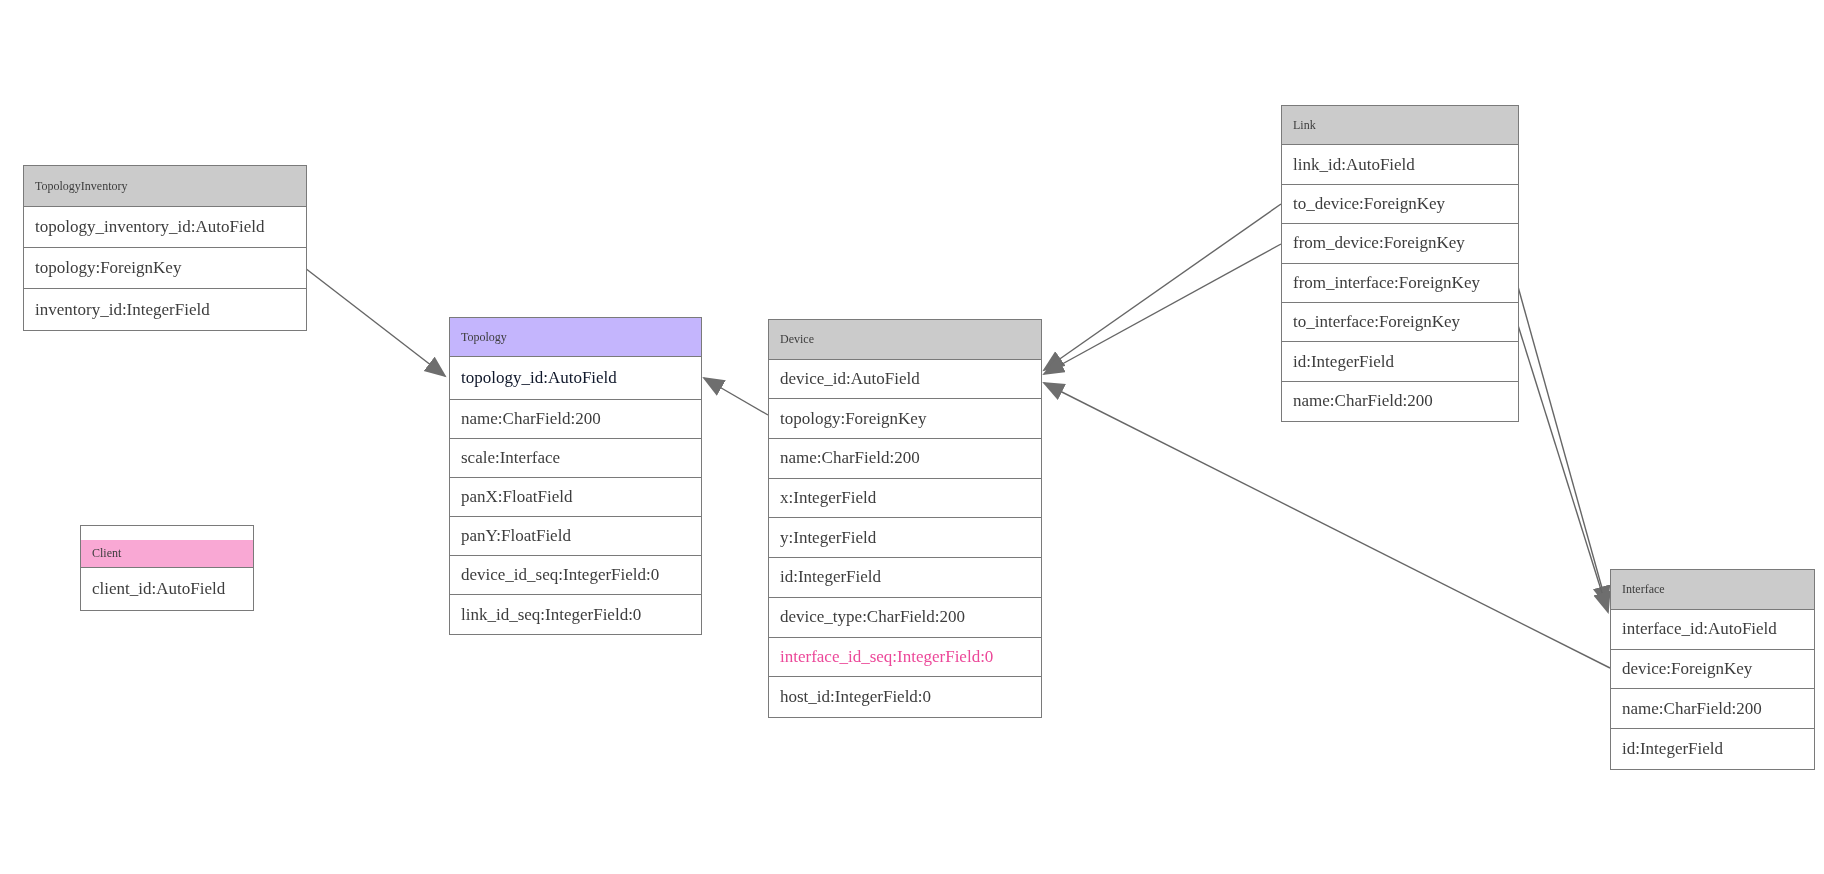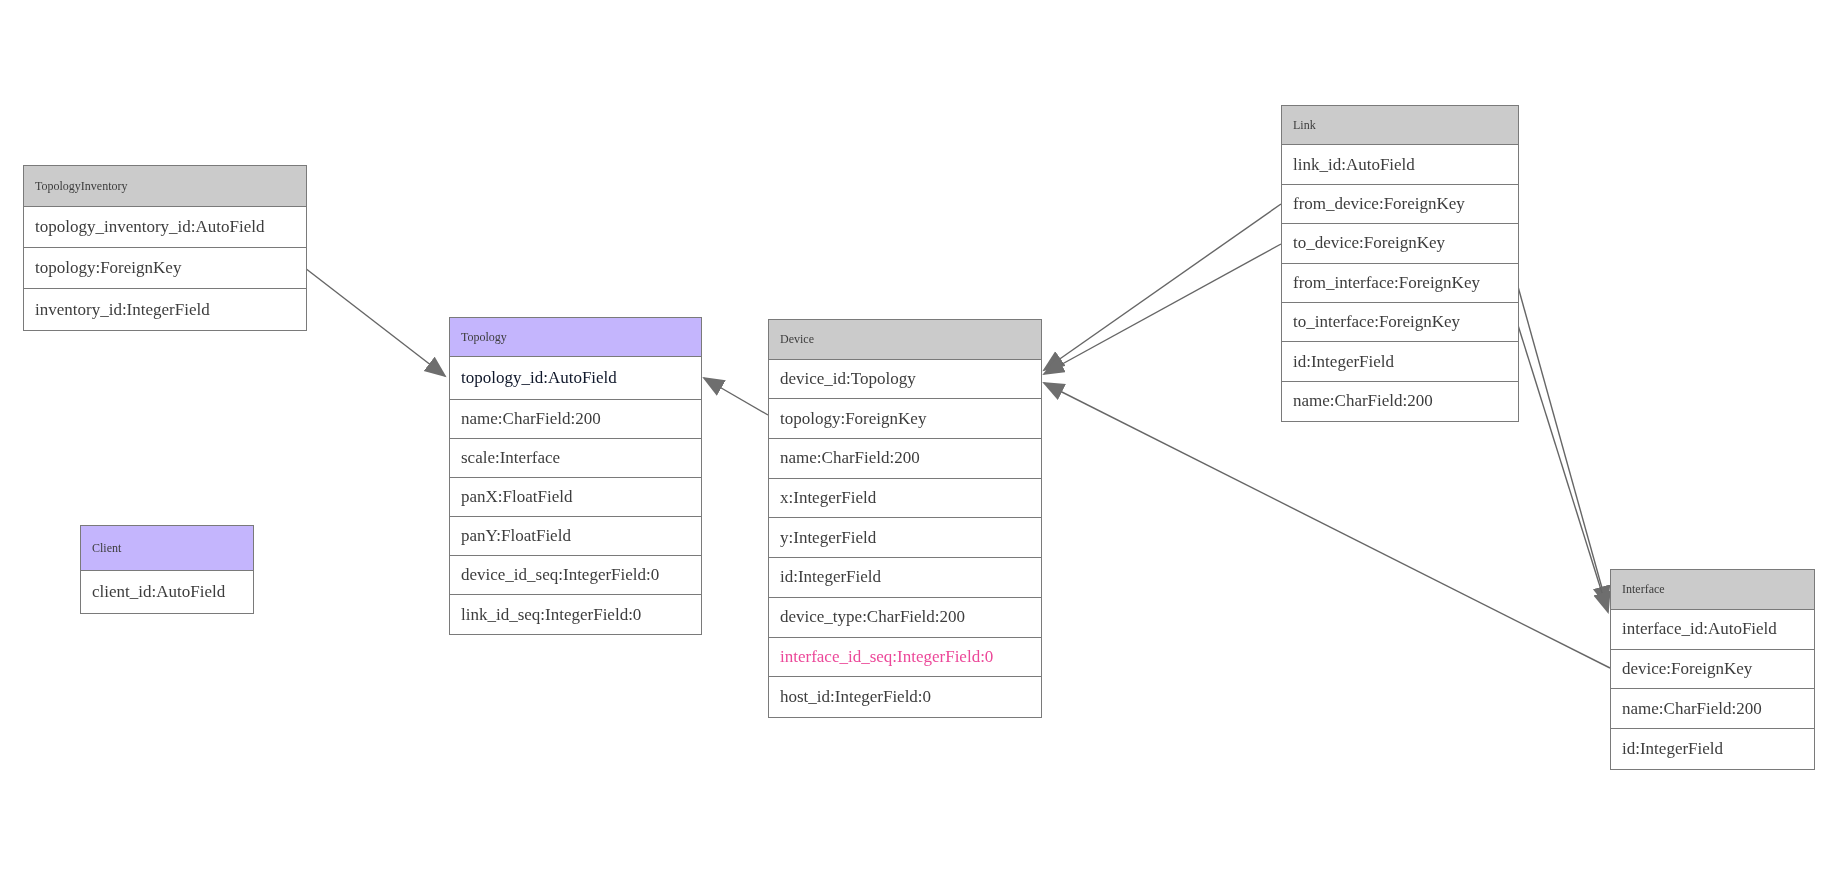--- a/index.html
+++ b/index.html
@@ -70,40 +70,40 @@
       <div class="entity-header" style="height: 39px; background: #c4b5fd; border-color: rgb(122, 122, 122); color: rgb(61, 61, 61);">Topology</div>
       <div class="entity-row" style="height: 43px; border-color: rgb(122, 122, 122); color: #0f172a;">topology_id:AutoField</div>
       <div class="entity-row" style="height: 39px; border-color: rgb(122, 122, 122); color: rgb(61, 61, 61);">name:CharField:200</div>
       <div class="entity-row" style="height: 39px; border-color: rgb(122, 122, 122); color: rgb(61, 61, 61);">scale:Interface</div>
       <div class="entity-row" style="height: 39px; border-color: rgb(122, 122, 122); color: rgb(61, 61, 61);">panX:FloatField</div>
       <div class="entity-row" style="height: 39px; border-color: rgb(122, 122, 122); color: rgb(61, 61, 61);">panY:FloatField</div>
       <div class="entity-row" style="height: 39px; border-color: rgb(122, 122, 122); color: rgb(61, 61, 61);">device_id_seq:IntegerField:0</div>
       <div class="entity-row" style="height: 39px; border-color: rgb(122, 122, 122); color: rgb(61, 61, 61);">link_id_seq:IntegerField:0</div>
     </div>
     <div class="entity" style="left: 80px; top: 525px; width: 172px; border-color: rgb(122, 122, 122);">
-      <div class="entity-header" style="height: 45px; background: #c4b5fd; border-color: rgb(122, 122, 122); color: rgb(61, 61, 61);">Client</div>
+      <div class="entity-header" style="height: 28px; background: #f9a8d4; border-color: rgb(122, 122, 122); color: rgb(61, 61, 61); margin-top: 14px;">Client</div>
       <div class="entity-row" style="height: 41.5px; border-color: rgb(122, 122, 122); color: rgb(61, 61, 61);">client_id:AutoField</div>
     </div>
     <div class="entity" style="left: 768px; top: 319px; width: 272px; border-color: rgb(122, 122, 122);">
       <div class="entity-header" style="height: 39.7px; background: rgb(203, 203, 203); border-color: rgb(122, 122, 122); color: rgb(61, 61, 61);">Device</div>
-      <div class="entity-row" style="height: 39.7px; border-color: rgb(122, 122, 122); color: rgb(61, 61, 61);">device_id:Topology</div>
+      <div class="entity-row" style="height: 39.7px; border-color: rgb(122, 122, 122); color: rgb(61, 61, 61);">device_id:AutoField</div>
       <div class="entity-row" style="height: 39.7px; border-color: rgb(122, 122, 122); color: rgb(61, 61, 61);">topology:ForeignKey</div>
       <div class="entity-row" style="height: 39.7px; border-color: rgb(122, 122, 122); color: rgb(61, 61, 61);">name:CharField:200</div>
       <div class="entity-row" style="height: 39.7px; border-color: rgb(122, 122, 122); color: rgb(61, 61, 61);">x:IntegerField</div>
       <div class="entity-row" style="height: 39.7px; border-color: rgb(122, 122, 122); color: rgb(61, 61, 61);">y:IntegerField</div>
       <div class="entity-row" style="height: 39.7px; border-color: rgb(122, 122, 122); color: rgb(61, 61, 61);">id:IntegerField</div>
       <div class="entity-row" style="height: 39.7px; border-color: rgb(122, 122, 122); color: rgb(61, 61, 61);">device_type:CharField:200</div>
       <div class="entity-row" style="height: 39.7px; border-color: rgb(122, 122, 122); color: #ec4899;">interface_id_seq:IntegerField:0</div>
       <div class="entity-row" style="height: 39.7px; border-color: rgb(122, 122, 122); color: rgb(61, 61, 61);">host_id:IntegerField:0</div>
     </div>
     <div class="entity" style="left: 1281px; top: 105px; width: 236px; border-color: rgb(122, 122, 122);">
       <div class="entity-header" style="height: 39.4px; background: rgb(203, 203, 203); border-color: rgb(122, 122, 122); color: rgb(61, 61, 61);">Link</div>
       <div class="entity-row" style="height: 39.4px; border-color: rgb(122, 122, 122); color: rgb(61, 61, 61);">link_id:AutoField</div>
+      <div class="entity-row" style="height: 39.4px; border-color: rgb(122, 122, 122); color: rgb(61, 61, 61);">to_device:ForeignKey</div>
       <div class="entity-row" style="height: 39.4px; border-color: rgb(122, 122, 122); color: rgb(61, 61, 61);">from_device:ForeignKey</div>
-      <div class="entity-row" style="height: 39.4px; border-color: rgb(122, 122, 122); color: rgb(61, 61, 61);">to_device:ForeignKey</div>
       <div class="entity-row" style="height: 39.4px; border-color: rgb(122, 122, 122); color: rgb(61, 61, 61);">from_interface:ForeignKey</div>
       <div class="entity-row" style="height: 39.4px; border-color: rgb(122, 122, 122); color: rgb(61, 61, 61);">to_interface:ForeignKey</div>
       <div class="entity-row" style="height: 39.4px; border-color: rgb(122, 122, 122); color: rgb(61, 61, 61);">id:IntegerField</div>
       <div class="entity-row" style="height: 39.4px; border-color: rgb(122, 122, 122); color: rgb(61, 61, 61);">name:CharField:200</div>
     </div>
     <div class="entity" style="left: 1610px; top: 569px; width: 203px; border-color: rgb(122, 122, 122);">
       <div class="entity-header" style="height: 39.8px; background: rgb(203, 203, 203); border-color: rgb(122, 122, 122); color: rgb(61, 61, 61);">Interface</div>
       <div class="entity-row" style="height: 39.8px; border-color: rgb(122, 122, 122); color: rgb(61, 61, 61);">interface_id:AutoField</div>
       <div class="entity-row" style="height: 39.8px; border-color: rgb(122, 122, 122); color: rgb(61, 61, 61);">device:ForeignKey</div>
       <div class="entity-row" style="height: 39.8px; border-color: rgb(122, 122, 122); color: rgb(61, 61, 61);">name:CharField:200</div>

